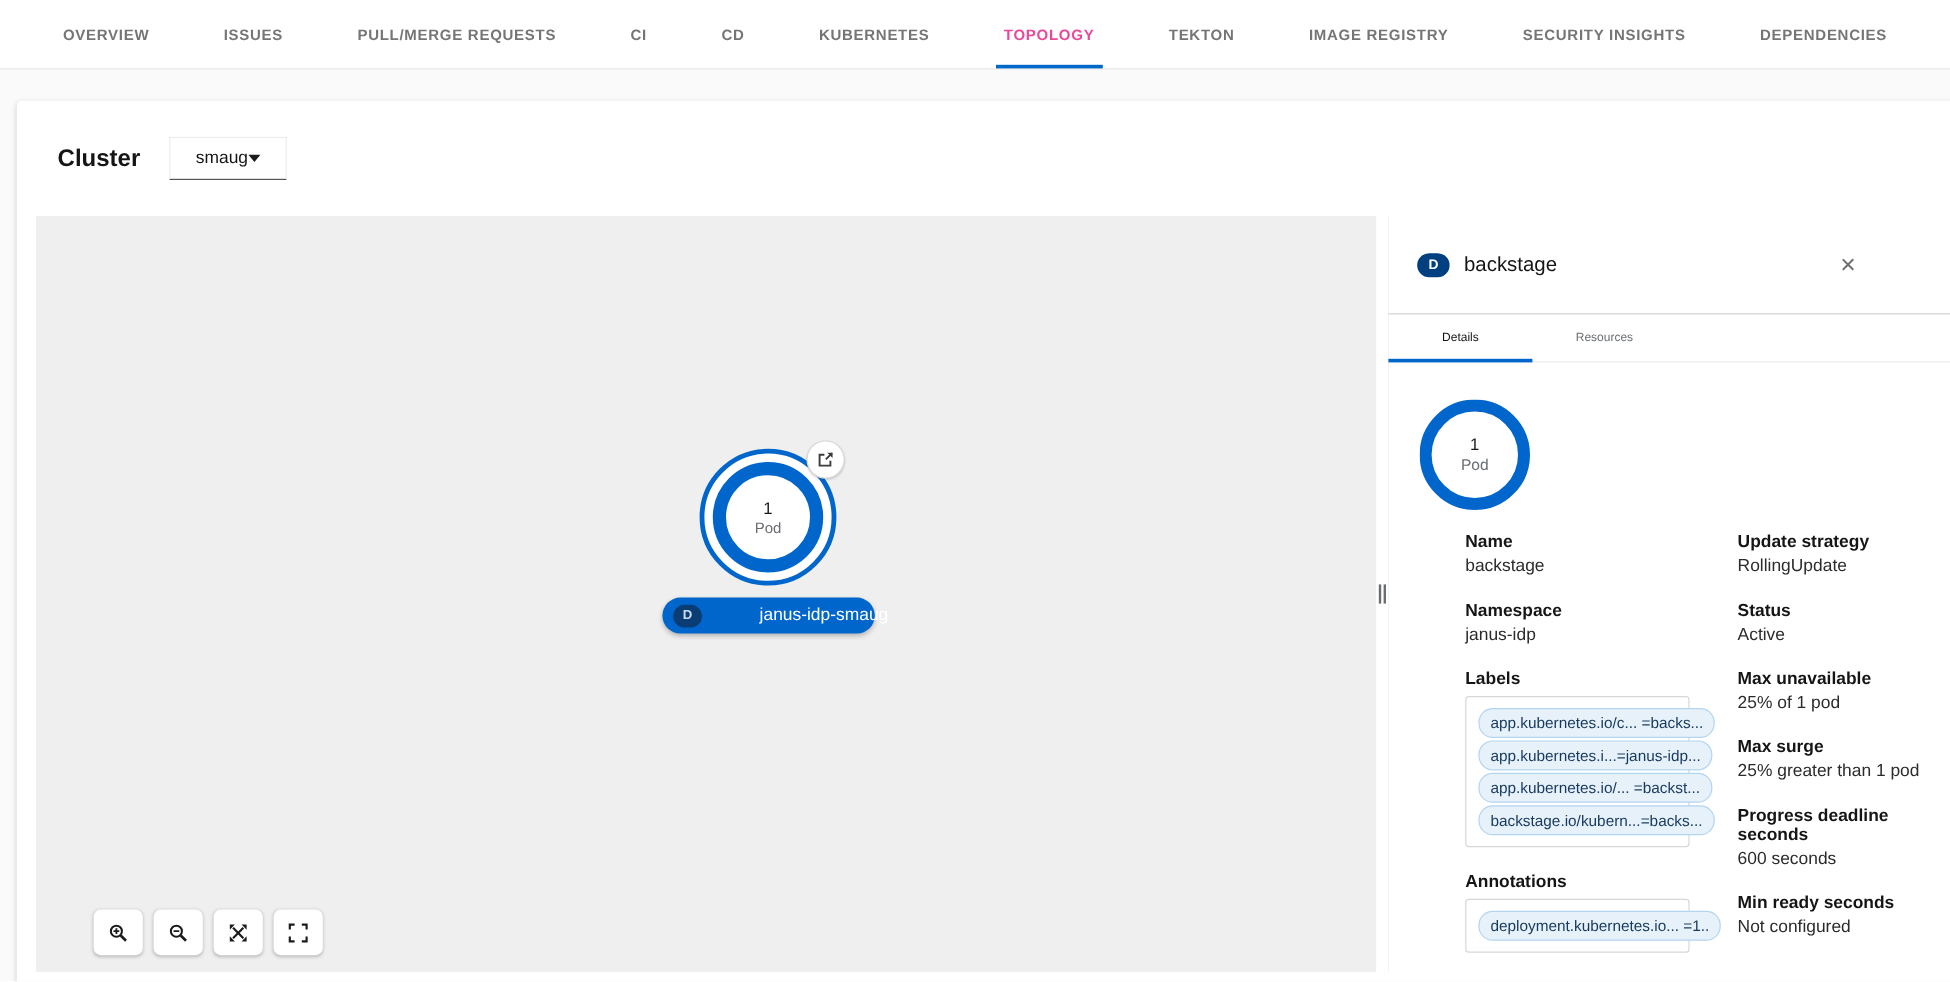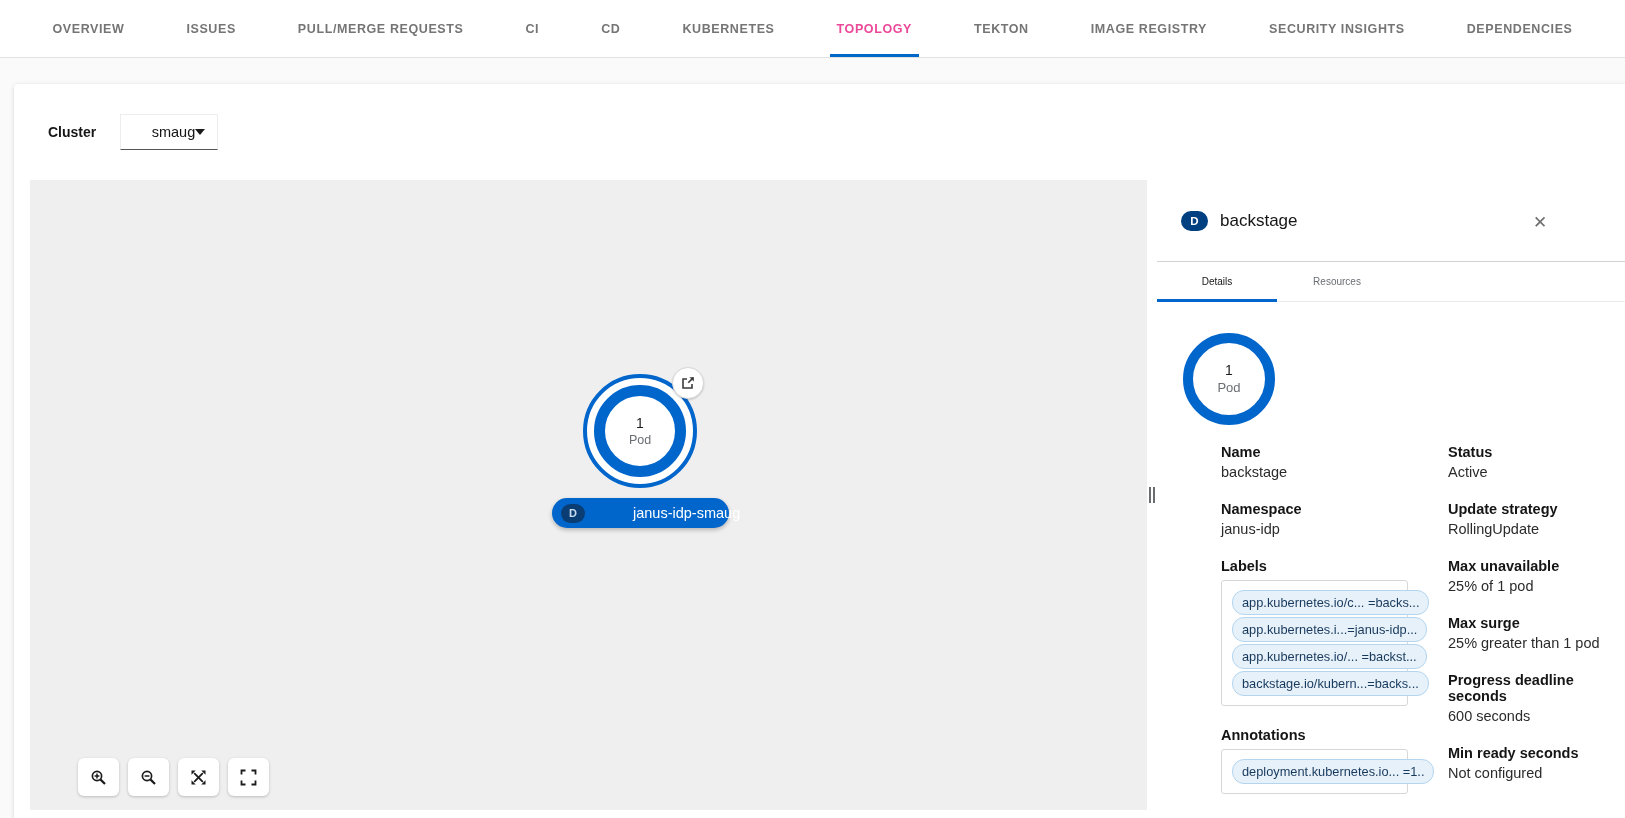--- a/index.html
+++ b/index.html
@@ -14,23 +14,23 @@
   .top-tab.active{color:#ec4899;}
   .top-tab.active::after{content:"";position:absolute;left:24px;right:24px;bottom:0;height:3px;background:#0068c8;}
 
   
   .page{position:absolute;top:58px;left:0;right:0;bottom:0;background:#fafafa;}
   .card{position:absolute;left:14px;top:26px;width:1631px;height:780px;background:#fff;
         border-radius:4px;box-shadow:0 1px 4px rgba(0,0,0,.15);}
 
   
   .toolbar-row{position:absolute;left:34px;top:30px;display:flex;align-items:center;}
-  .cluster-label{font-weight:bold;font-size:14px;margin-right:24px;}
+  .cluster-label{font-weight:bold;font-size:20px;margin-right:24px;}
   .cluster-select{width:98px;height:36px;background:#fff;border:1px solid #ededed;
-        border-bottom:1px solid #55565a;display:flex;align-items:center;justify-content:flex-end;
+        border-bottom:1px solid #55565a;display:flex;align-items:center;justify-content:center;
         padding:0 12px;font-size:14.5px;cursor:pointer;box-sizing:border-box;}
   .caret-down{width:0;height:0;border-left:5px solid transparent;border-right:5px solid transparent;
         border-top:6px solid #1b1b1b;}
 
   
   .canvas{position:absolute;left:16px;top:96px;width:1117px;height:630px;background:#efefef;}
 
   .node{position:absolute;left:553px;top:194px;width:114px;height:114px;cursor:pointer;}
   .sel-ring{position:absolute;inset:0;border-radius:50%;border:4px solid #0066cc;background:#fff;box-sizing:border-box;}
   .donut{position:absolute;left:11px;top:11px;width:92px;height:92px;border-radius:50%;
@@ -238,26 +238,26 @@
               <div class="field">
                 <div class="field-label">Annotations</div>
                 <div class="chip-box">
                   <span class="chip">deployment.kubernetes.io... =1..</span>
                 </div>
               </div>
             </div>
 
             <div class="col-right">
               <div class="field">
+                <div class="field-label">Update strategy</div>
+                <div class="field-value">RollingUpdate</div>
+              </div>
+              <div class="field">
                 <div class="field-label">Status</div>
                 <div class="field-value">Active</div>
-              </div>
-              <div class="field">
-                <div class="field-label">Update strategy</div>
-                <div class="field-value">RollingUpdate</div>
               </div>
               <div class="field">
                 <div class="field-label">Max unavailable</div>
                 <div class="field-value">25% of 1 pod</div>
               </div>
               <div class="field">
                 <div class="field-label">Max surge</div>
                 <div class="field-value">25% greater than 1 pod</div>
               </div>
               <div class="field">

